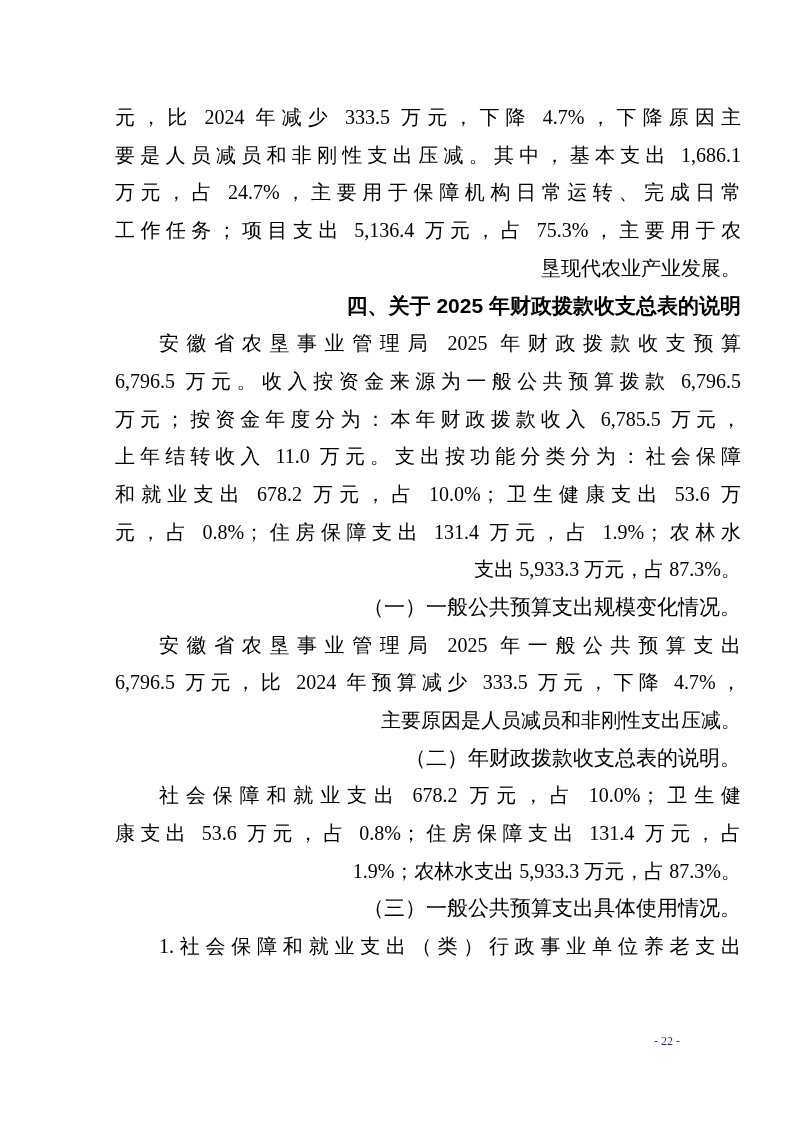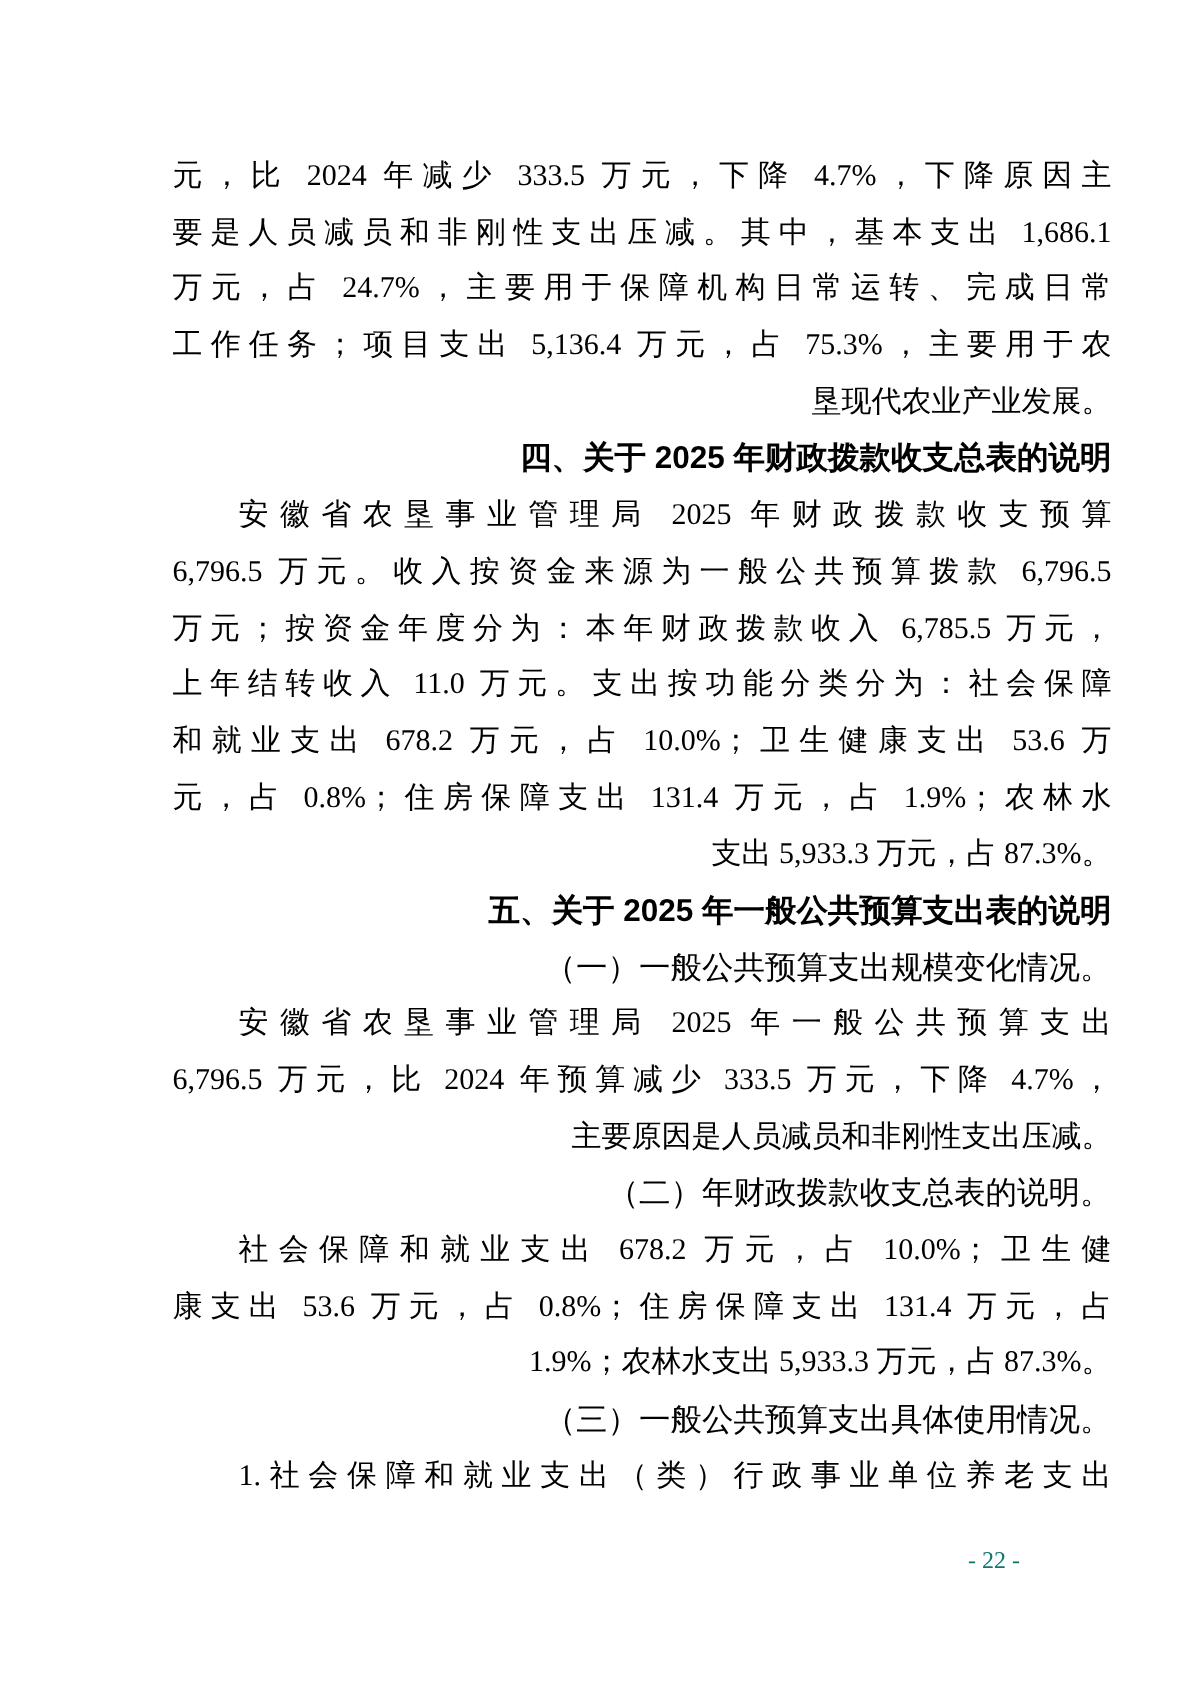--- a/index.html
+++ b/index.html
@@ -31,43 +31,42 @@
     font-size:21px;
   }
   .kai{
     font-weight:normal;
     font-size:21px;
   }
   .footer{
     position:absolute;
     top:1029px;
     right:114px;
-    font-size:16px;
+    font-size:12px;
     line-height:24px;
-    color:#0f766e;
+    color:#4c1d95;
   }
 </style>
 </head>
 <body>
 
 <div class="page">
   <div class="ln fill">元，比 2024 年减少 333.5 万元，下降 4.7%，下降原因主</div>
   <div class="ln fill">要是人员减员和非刚性支出压减。其中，基本支出 1,686.1</div>
   <div class="ln fill">万元，占 24.7%，主要用于保障机构日常运转、完成日常</div>
   <div class="ln fill">工作任务；项目支出 5,136.4 万元，占 75.3%，主要用于农</div>
   <div class="ln">垦现代农业产业发展。</div>
   <div class="ln hei ind">四、关于 2025 年财政拨款收支总表的说明</div>
   <div class="ln fill ind">安徽省农垦事业管理局 2025 年财政拨款收支预算</div>
   <div class="ln fill">6,796.5 万元。收入按资金来源为一般公共预算拨款 6,796.5</div>
   <div class="ln fill">万元；按资金年度分为：本年财政拨款收入 6,785.5 万元，</div>
   <div class="ln fill">上年结转收入 11.0 万元。支出按功能分类分为：社会保障</div>
   <div class="ln fill">和就业支出 678.2 万元，占 10.0%；卫生健康支出 53.6 万</div>
   <div class="ln fill">元，占 0.8%；住房保障支出 131.4 万元，占 1.9%；农林水</div>
   <div class="ln">支出 5,933.3 万元，占 87.3%。</div>
-  <div class="ln hei ind">五、关于 2025 年一般公共预算支出表的说明</div>
   <div class="ln kai ind">（一）一般公共预算支出规模变化情况。</div>
   <div class="ln fill ind">安徽省农垦事业管理局 2025 年一般公共预算支出</div>
   <div class="ln fill">6,796.5 万元，比 2024 年预算减少 333.5 万元，下降 4.7%，</div>
   <div class="ln">主要原因是人员减员和非刚性支出压减。</div>
   <div class="ln kai ind">（二）年财政拨款收支总表的说明。</div>
   <div class="ln fill ind">社会保障和就业支出 678.2 万元，占 10.0%；卫生健</div>
   <div class="ln fill">康支出 53.6 万元，占 0.8%；住房保障支出 131.4 万元，占</div>
   <div class="ln">1.9%；农林水支出 5,933.3 万元，占 87.3%。</div>
   <div class="ln kai ind">（三）一般公共预算支出具体使用情况。</div>
   <div class="ln fill ind">1.社会保障和就业支出（类）行政事业单位养老支出</div>

